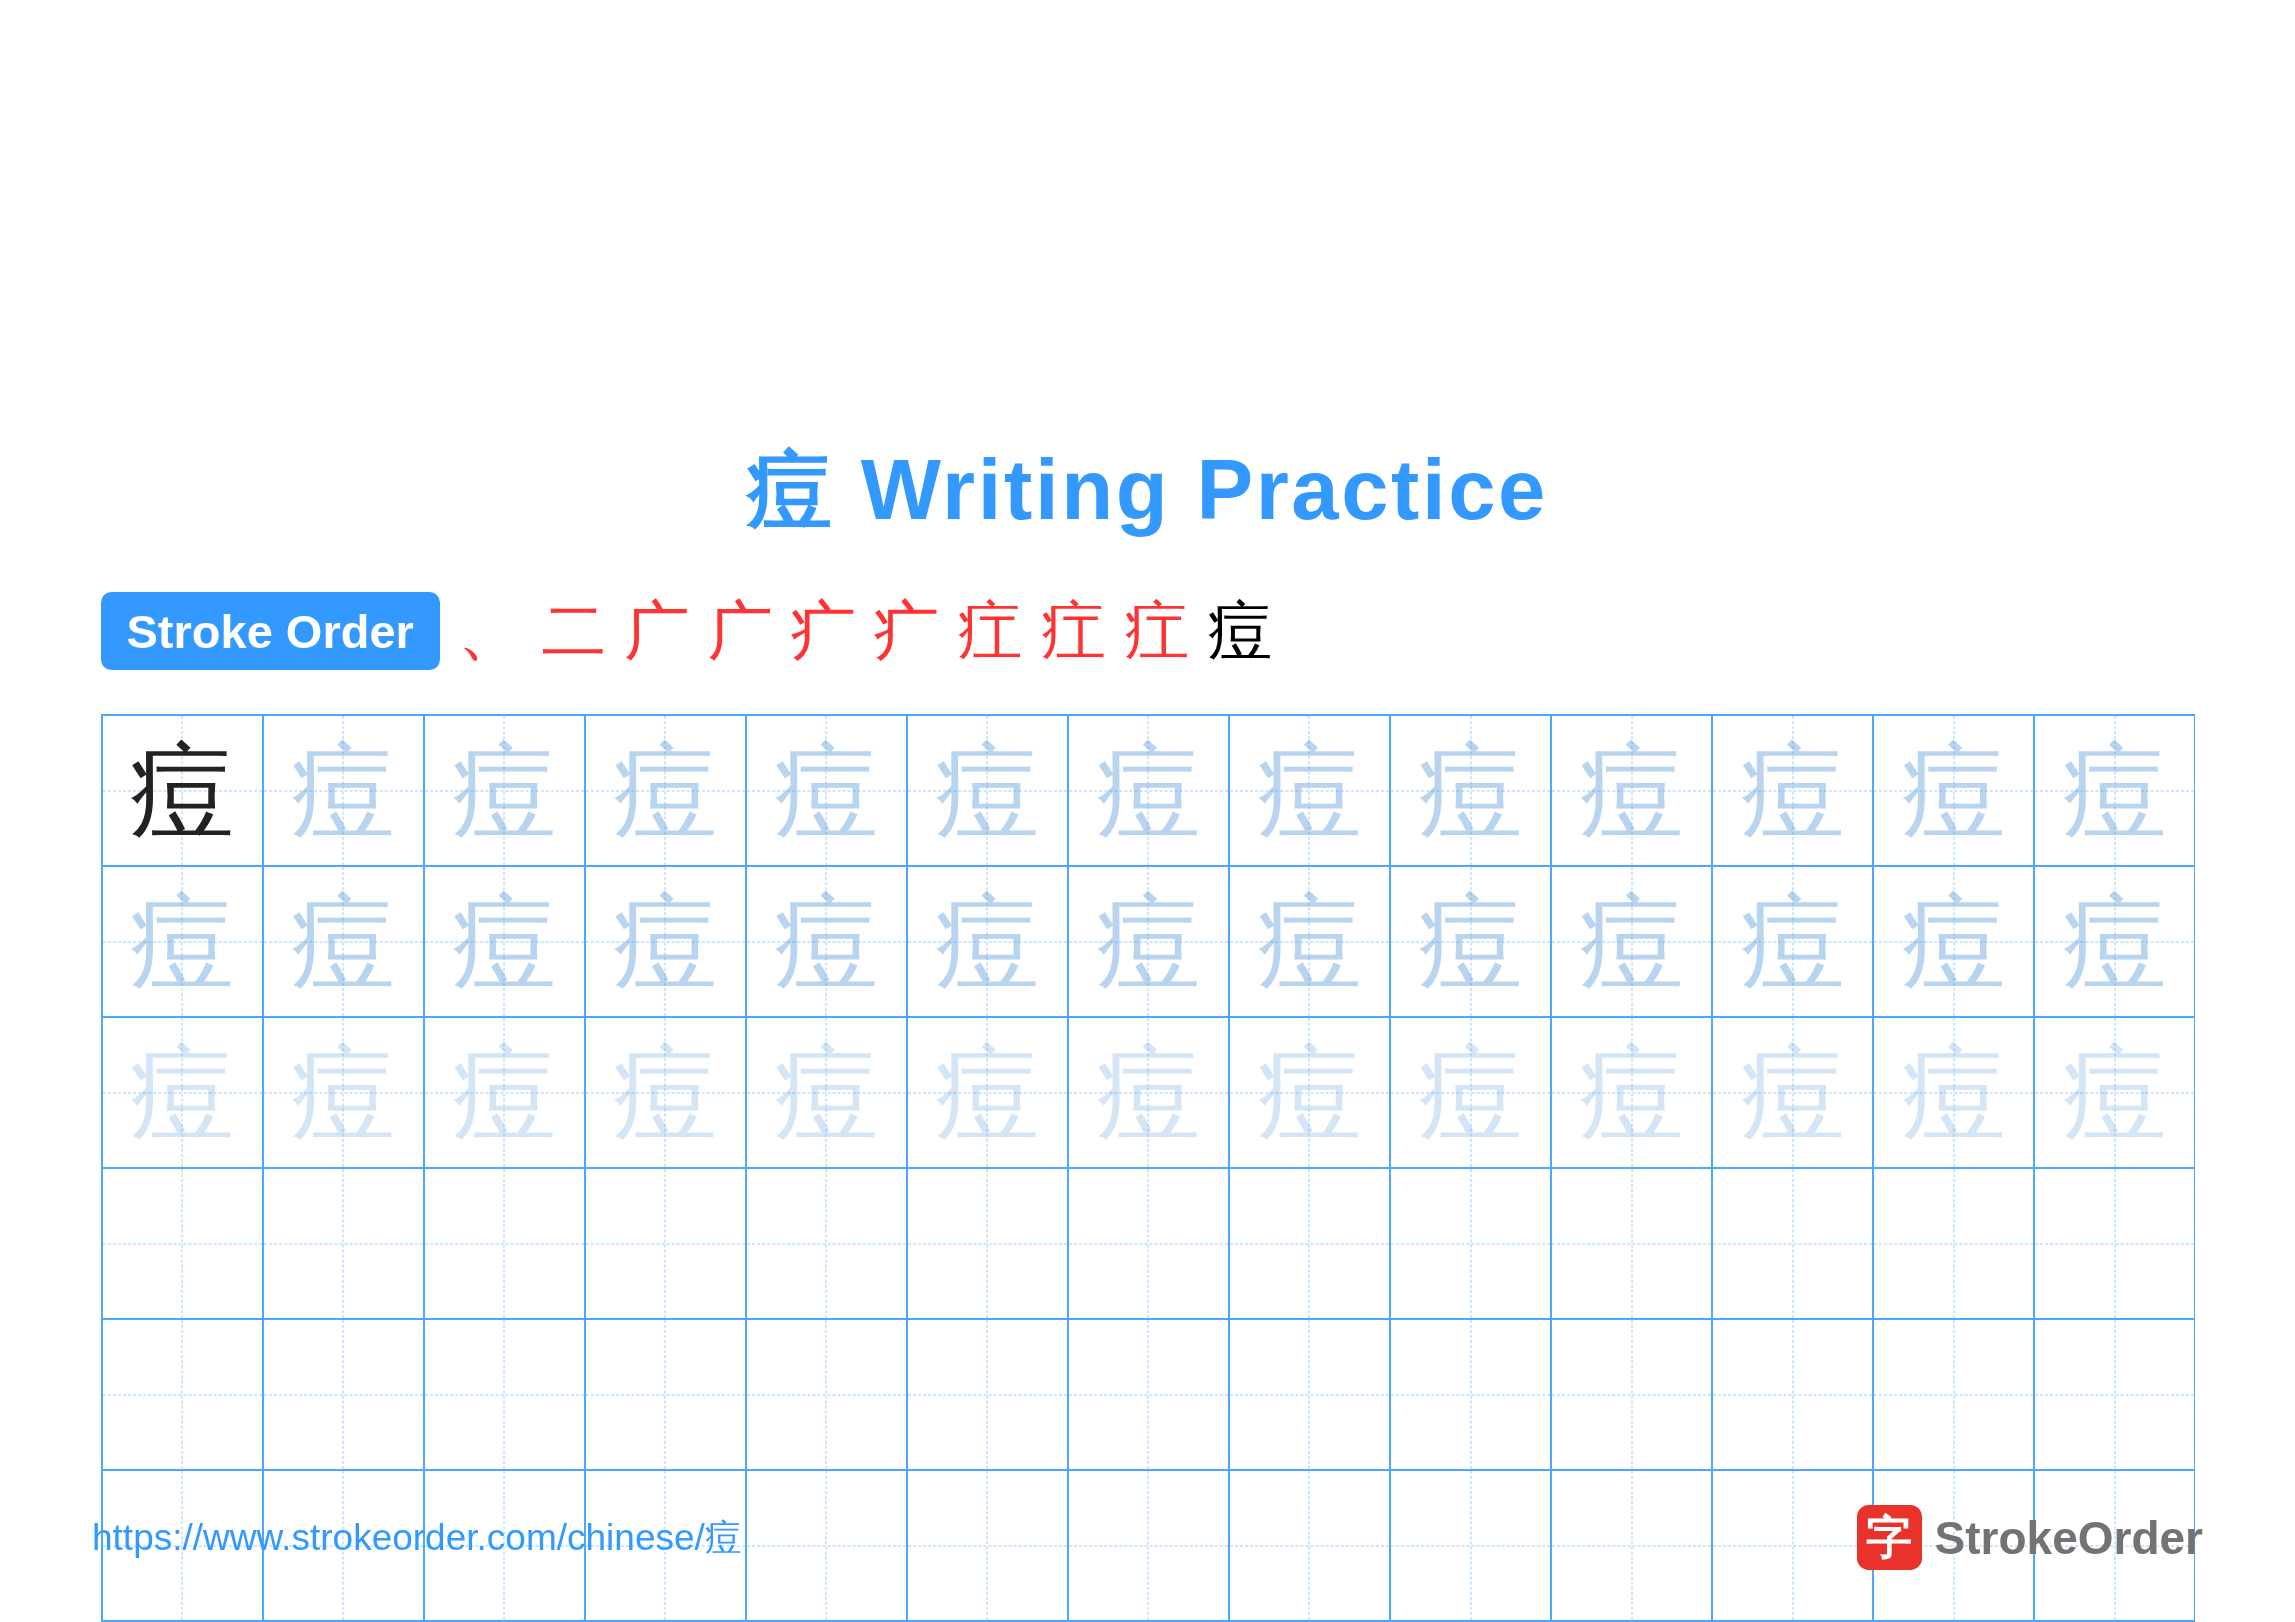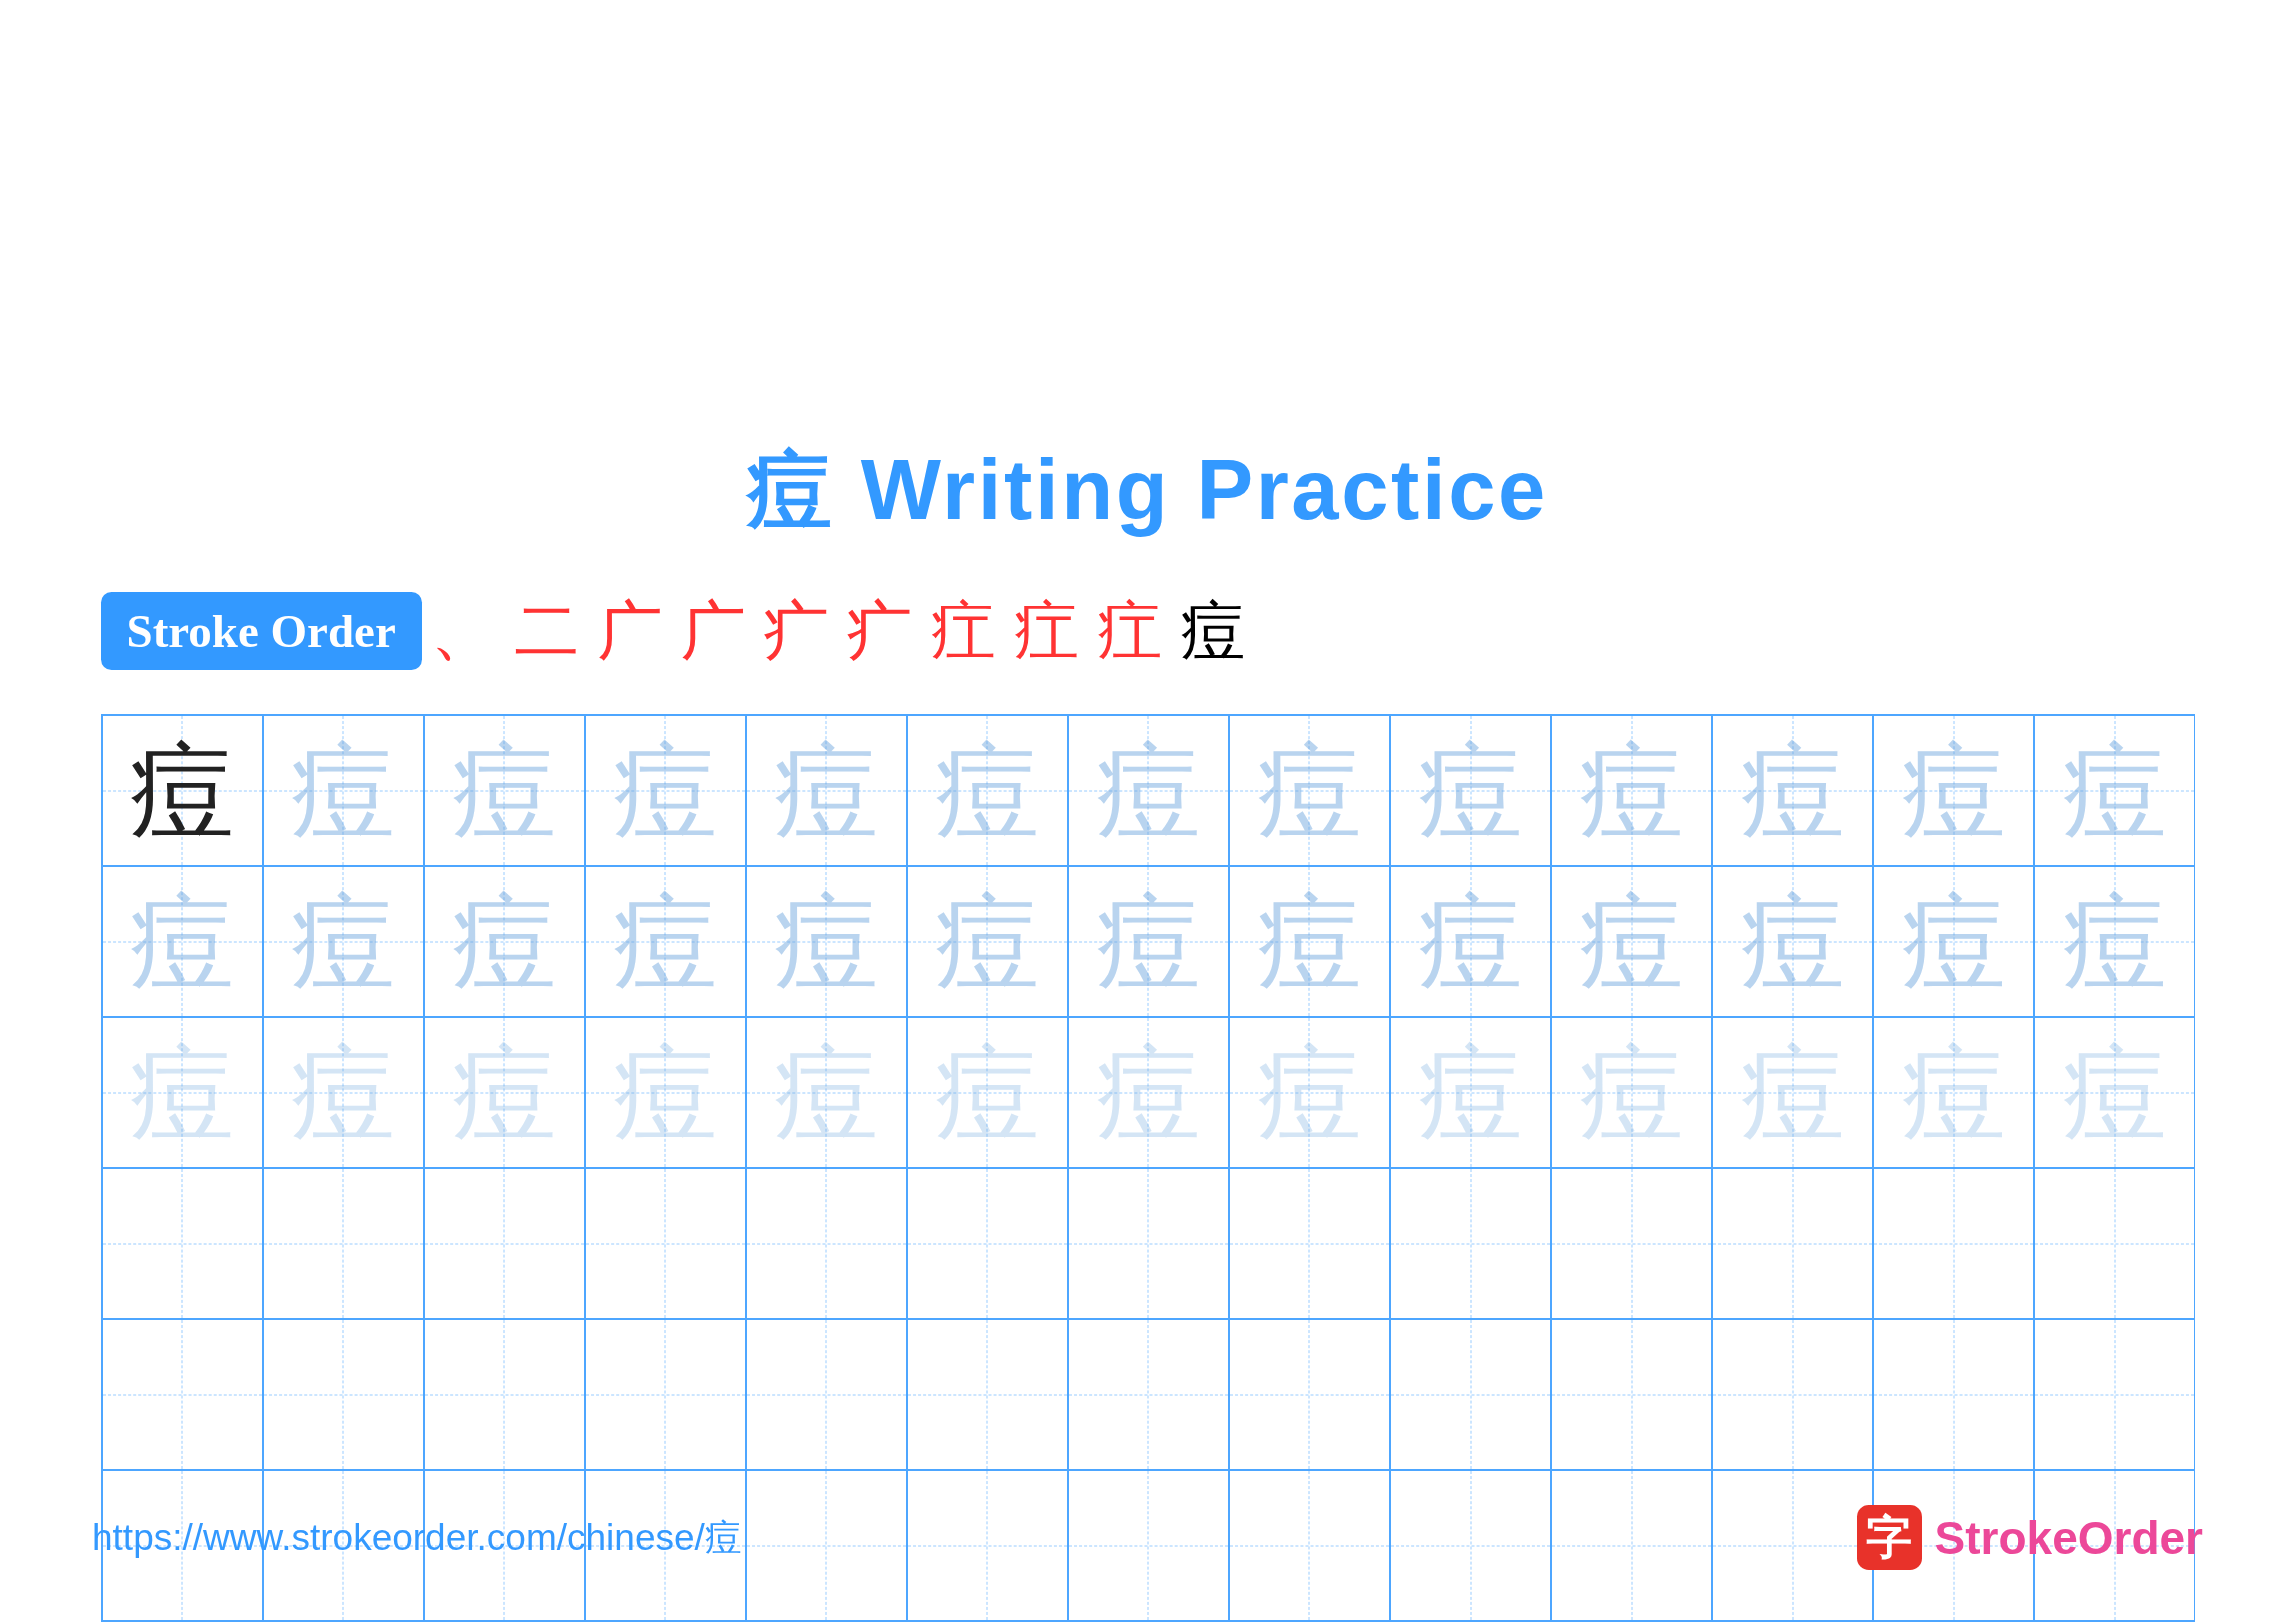--- a/index.html
+++ b/index.html
@@ -30,22 +30,21 @@
       font-weight: bold;
       letter-spacing: 2.6px;
     }
 
     .stroke-order-row {
       display: flex;
       align-items: center;
       margin-top: 39px;
       margin-bottom: 26px;
       width: 2094px;
-      gap: 9px;
-      font-family: Liberation Serif, serif;
+      gap: 18px;
     }
 
     .stroke-order-badge {
       background: #3399ff;
       color: #fff;
       font-size: 47px;
       font-weight: bold;
       padding: 11.8px 26px;
       border-radius: 10.5px;
       white-space: nowrap;
@@ -167,21 +166,21 @@
       align-items: center;
       justify-content: center;
       color: white;
       font-size: 46px;
       font-weight: bold;
     }
 
     .footer-logo-text {
       font-size: 46px;
       font-weight: bold;
-      color: #ec4899;
+      color: #737373;
     }
   </style>
 </head>
 <body>
 
 <div class="page">
 
   <h1 class="title">痘 Writing Practice</h1>
 
   <div class="stroke-order-row">

